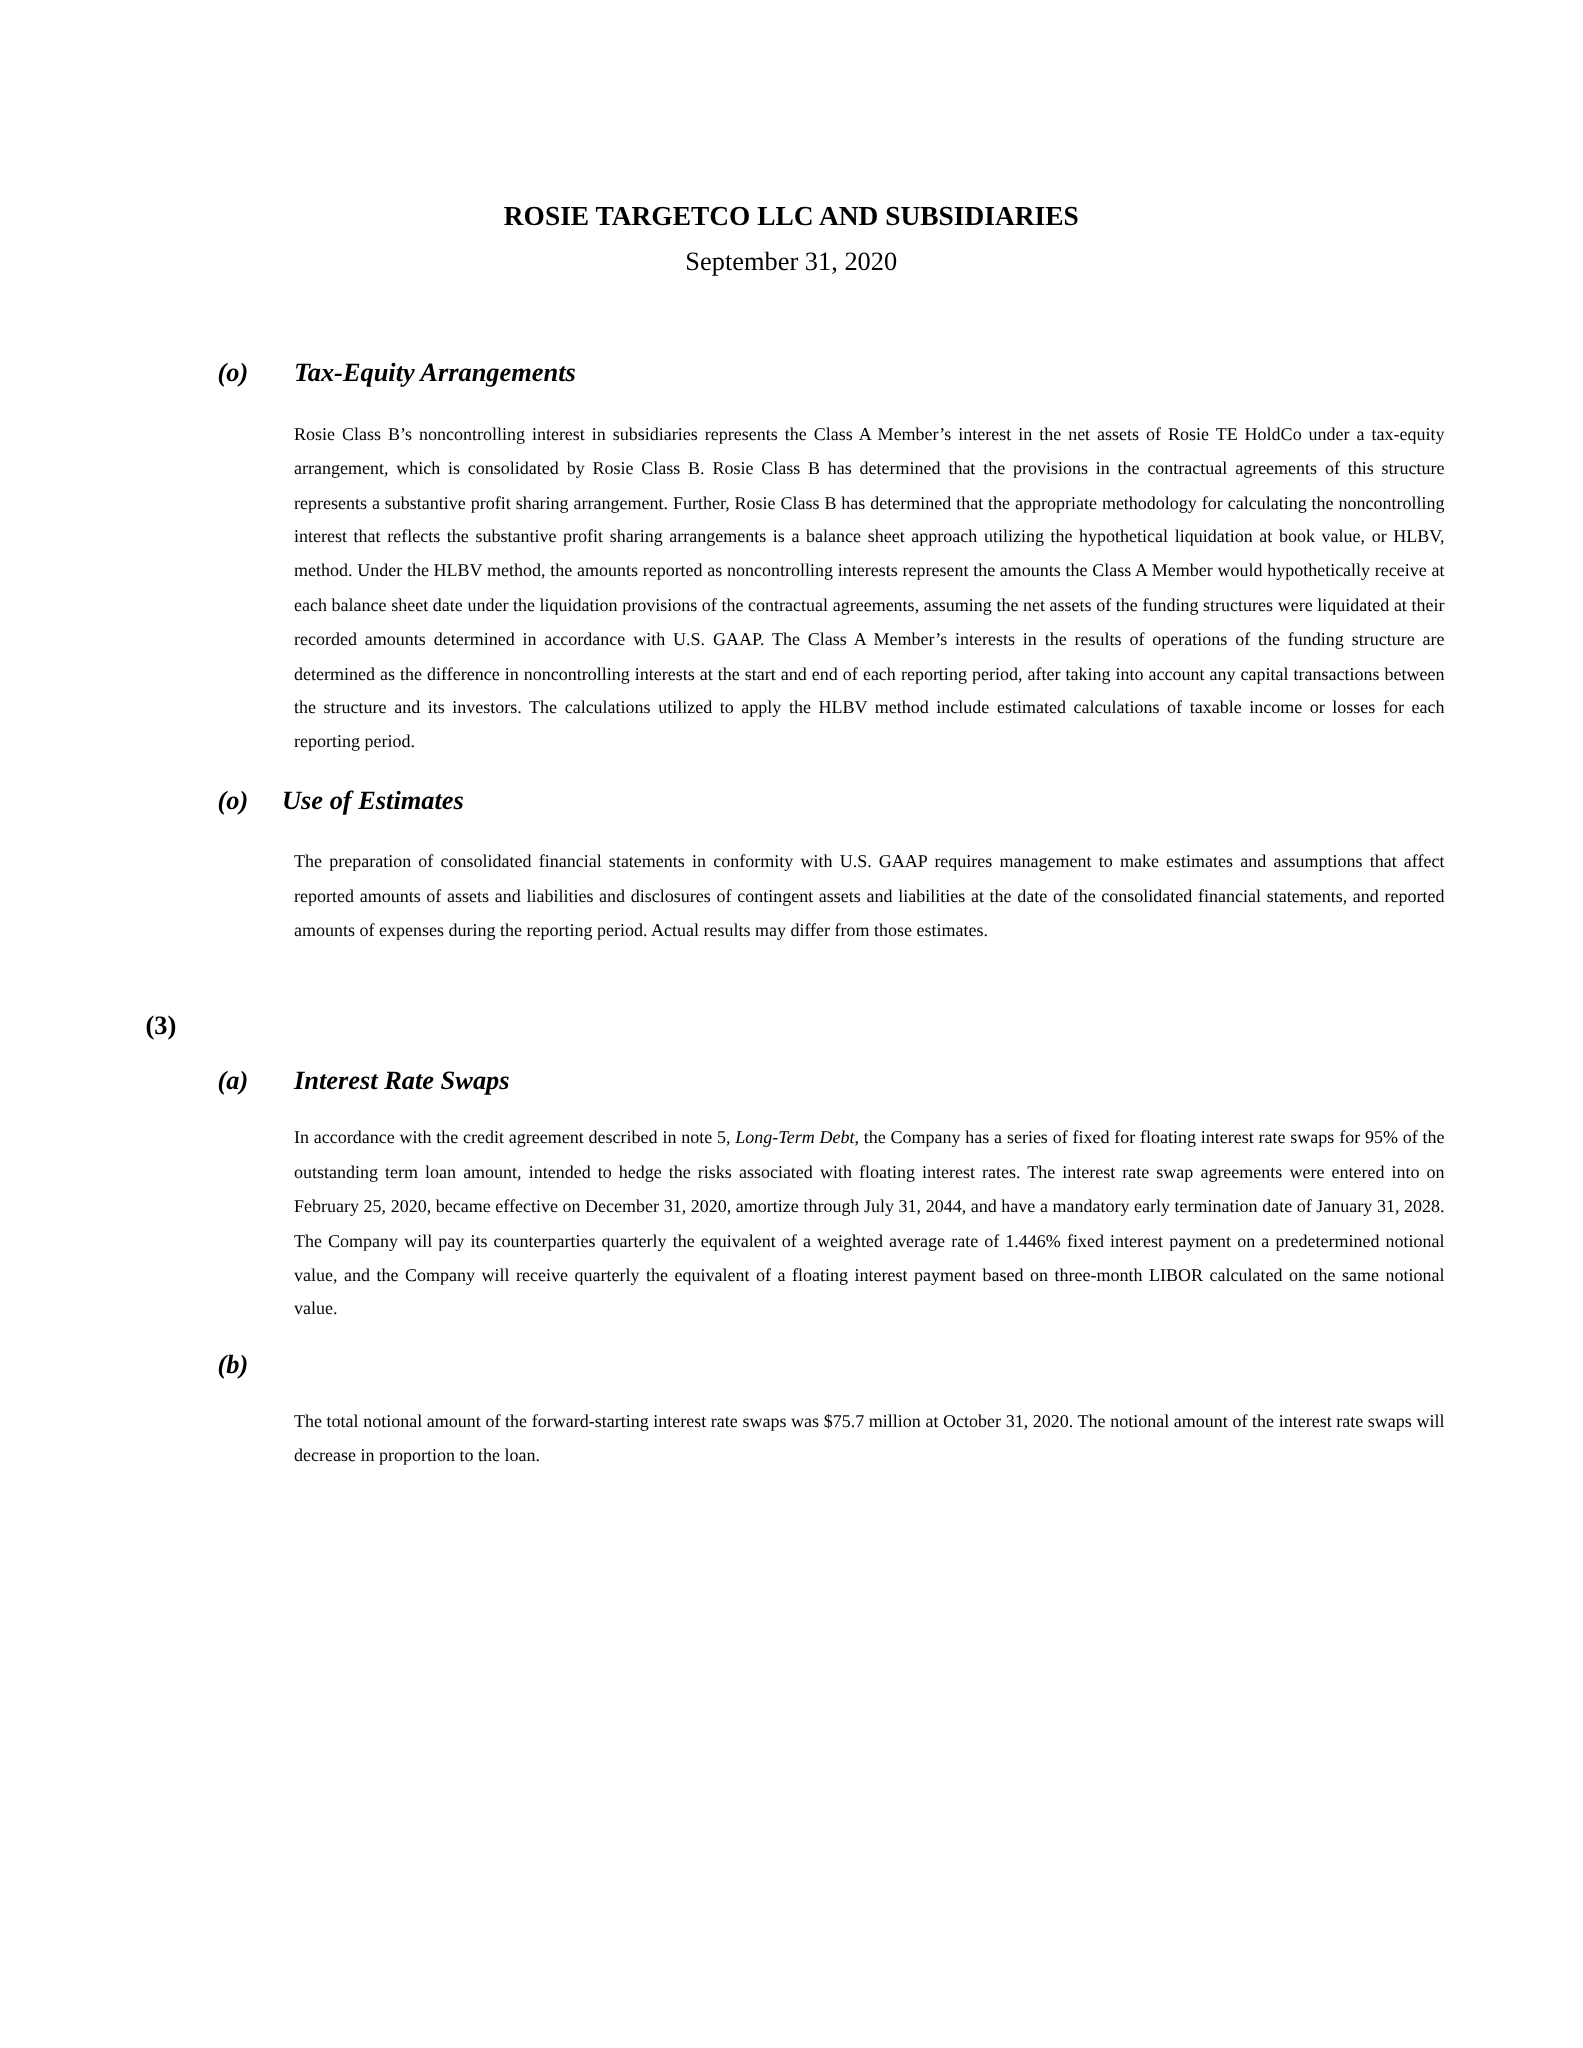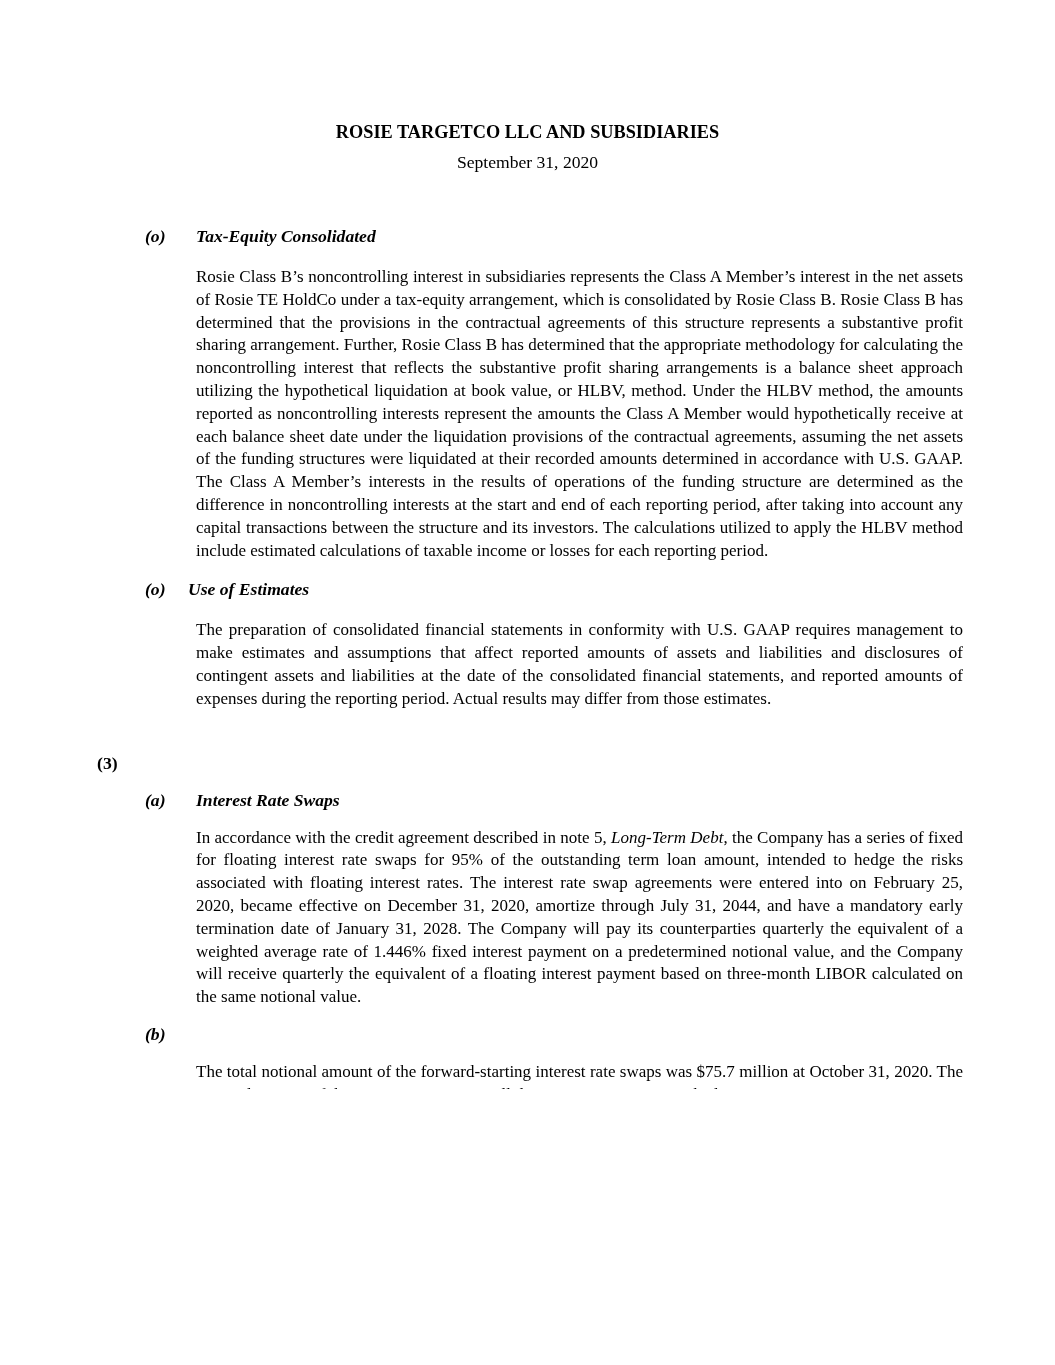--- a/index.html
+++ b/index.html
@@ -4,21 +4,21 @@
 <style>
   html, body {
     margin: 0;
     padding: 0;
     background: #ffffff;
   }
   .page {
     position: relative;
     width: 1055px;
     height: 1089px;
-    margin: 0 auto;
+    margin: 12px auto;
     background: #ffffff;
     color: #000000;
     font-family: "Liberation Serif", "DejaVu Serif", serif;
     overflow: hidden;
     box-sizing: border-box;
   }
   .doc-header {
     padding-top: 118px;
     text-align: center;
   }
@@ -66,21 +66,21 @@
   .main-head .main-label {
     display: inline-block;
     width: 38px;
     flex: 0 0 38px;
   }
   .sub-head.after-main {
     margin-top: 14px;
   }
   .body-para {
     margin: 18px 92px 0 196px;
-    font-size: 17px;
+    font-size: 12px;
     line-height: 22.8px;
     text-align: justify;
   }
   .body-para.tight {
     margin-top: 15px;
   }
   .body-para em {
   }
   .page-number {
     position: absolute;
@@ -98,21 +98,21 @@
 <div class="page">
 
   <header class="doc-header">
     <div class="company-name">ROSIE TARGETCO LLC AND SUBSIDIARIES</div>
     <div class="doc-date">September 31, 2020</div>
   </header>
 
   <section>
     <div class="sub-head first">
       <span class="sub-label">(o)</span>
-      <span class="sub-title">Tax-Equity Consolidated</span>
+      <span class="sub-title">Tax-Equity Arrangements</span>
     </div>
     <p class="body-para">Rosie Class B’s noncontrolling interest in subsidiaries represents the Class A Member’s interest in the net assets of Rosie TE HoldCo under a tax-equity arrangement, which is consolidated by Rosie Class B. Rosie Class B has determined that the provisions in the contractual agreements of this structure represents a substantive profit sharing arrangement. Further, Rosie Class B has determined that the appropriate methodology for calculating the noncontrolling interest that reflects the substantive profit sharing arrangements is a balance sheet approach utilizing the hypothetical liquidation at book value, or HLBV, method. Under the HLBV method, the amounts reported as noncontrolling interests represent the amounts the Class A Member would hypothetically receive at each balance sheet date under the liquidation provisions of the contractual agreements, assuming the net assets of the funding structures were liquidated at their recorded amounts determined in accordance with U.S. GAAP. The Class A Member’s interests in the results of operations of the funding structure are determined as the difference in noncontrolling interests at the start and end of each reporting period, after taking into account any capital transactions between the structure and its investors. The calculations utilized to apply the HLBV method include estimated calculations of taxable income or losses for each reporting period.</p>
   </section>
 
   <section>
     <div class="sub-head narrow">
       <span class="sub-label">(o)</span>
       <span class="sub-title">Use of Estimates</span>
     </div>
     <p class="body-para">The preparation of consolidated financial statements in conformity with U.S. GAAP requires management to make estimates and assumptions that affect reported amounts of assets and liabilities and disclosures of contingent assets and liabilities at the date of the consolidated financial statements, and reported amounts of expenses during the reporting period. Actual results may differ from those estimates.</p>

